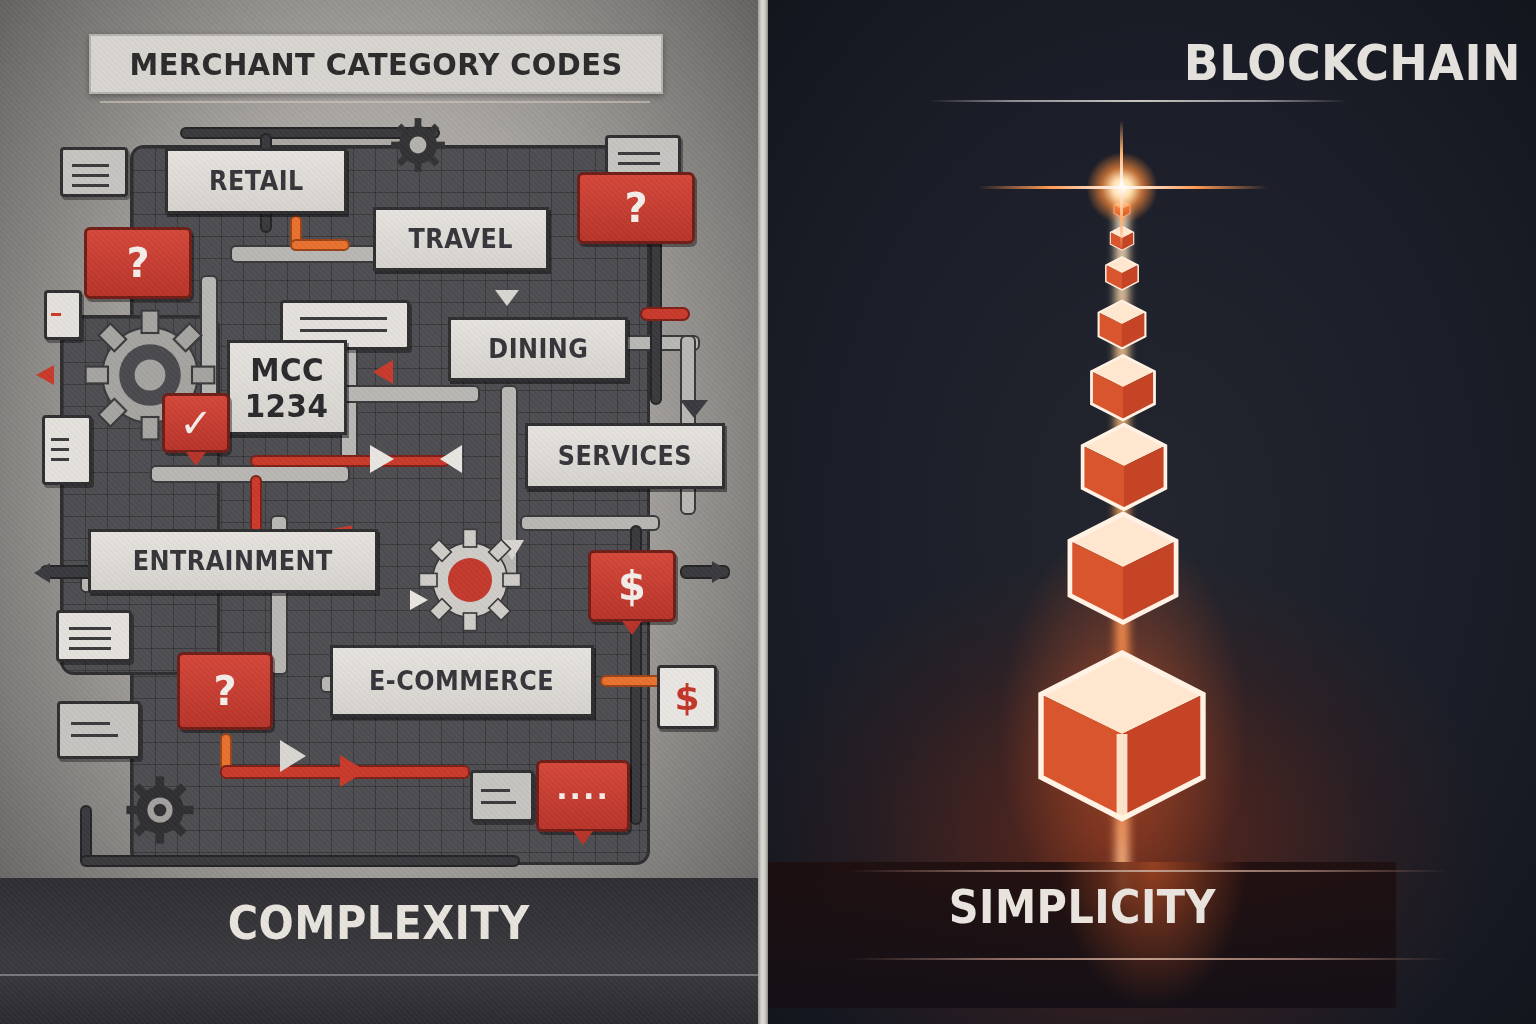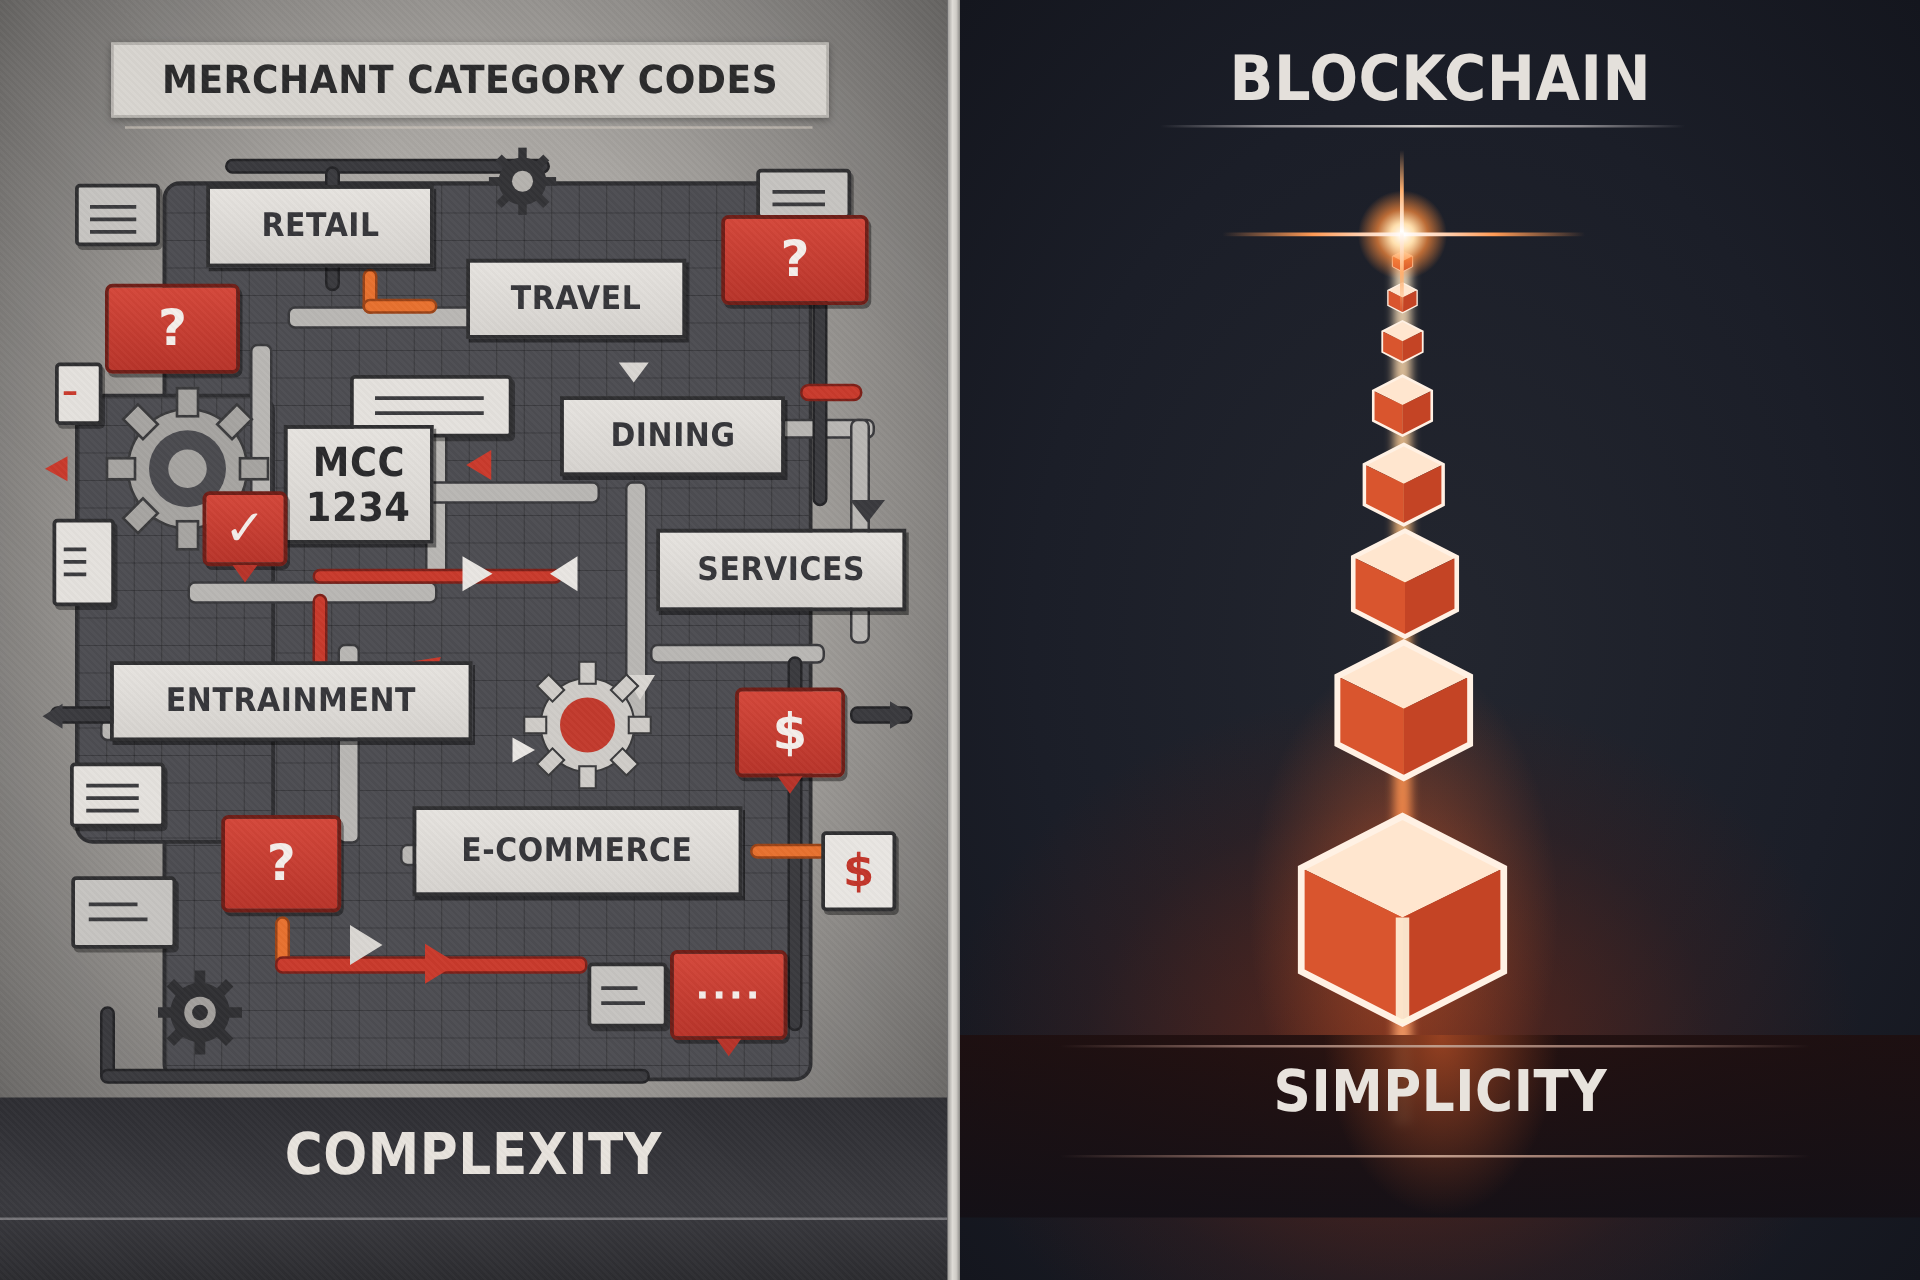--- a/index.html
+++ b/index.html
@@ -102,21 +102,21 @@
 
   
   .right {
     position: absolute; left: 768px; top: 0; width: 768px; height: 1024px;
     background:
       radial-gradient(ellipse 60% 35% at 46% 82%, rgba(150,45,15,0.55), rgba(90,30,20,0.2) 55%, transparent 80%),
       radial-gradient(ellipse at 50% 50%, #23262f 0%, #1b1e28 60%, #14161e 100%);
     overflow: hidden;
   }
   .bc-title {
-    position: absolute; left: 0; top: 34px; width: 100%; text-align: center;
+    position: absolute; left: 0; top: 34px; width: 100%; text-align: right;
     font-weight: bold; font-size: 50px; color: #e4e0db; letter-spacing: 0.5px;
   }
   .bc-title span { display: inline-block; transform: scaleX(0.92); }
   .rule-glow { position: absolute; height: 2px; background: linear-gradient(90deg, transparent, #8d8b90 20%, #c9c6c4 50%, #8d8b90 80%, transparent); }
 
   .beam {
     position: absolute; left: 347px; top: 180px; width: 14px; height: 720px;
     background: linear-gradient(#fff3d8, #ffb46b 40%, #ff7a3c 80%, #ffd3a0);
     filter: blur(4px); opacity: 0.85;
   }
@@ -129,21 +129,21 @@
   .flare-v { position: absolute; left: 352px; top: 120px; width: 3px; height: 130px;
     background: linear-gradient(transparent, #ffb070, #fff, #ffb070, transparent); }
   .halo {
     position: absolute; left: 230px; top: 520px; width: 250px; height: 420px; border-radius: 50%;
     background: radial-gradient(ellipse, rgba(255,110,50,0.45), transparent 70%);
   }
   .cube { position: absolute; }
   .cube svg { width: 100%; height: 100%; display: block; overflow: visible; }
 
   .bottom-band-right {
-    position: absolute; left: 768px; top: 828px; width: 768px; height: 146px;
+    position: absolute; left: 768px; top: 862px; width: 628px; height: 146px;
     background: linear-gradient(rgba(30,14,14,0.85), rgba(20,16,22,0.95));
   }
   .bottom-band-right .rule { position: absolute; left: 80px; width: 600px; height: 2px;
     background: linear-gradient(90deg, transparent, #8a6a62, #c09c8a, #8a6a62, transparent); }
   .bottom-band-right .glow {
     position: absolute; left: 290px; top: 0; width: 190px; height: 146px;
     background: radial-gradient(ellipse at 50% 0%, rgba(255,110,50,0.5), transparent 70%);
   }
 </style>
 </head>

